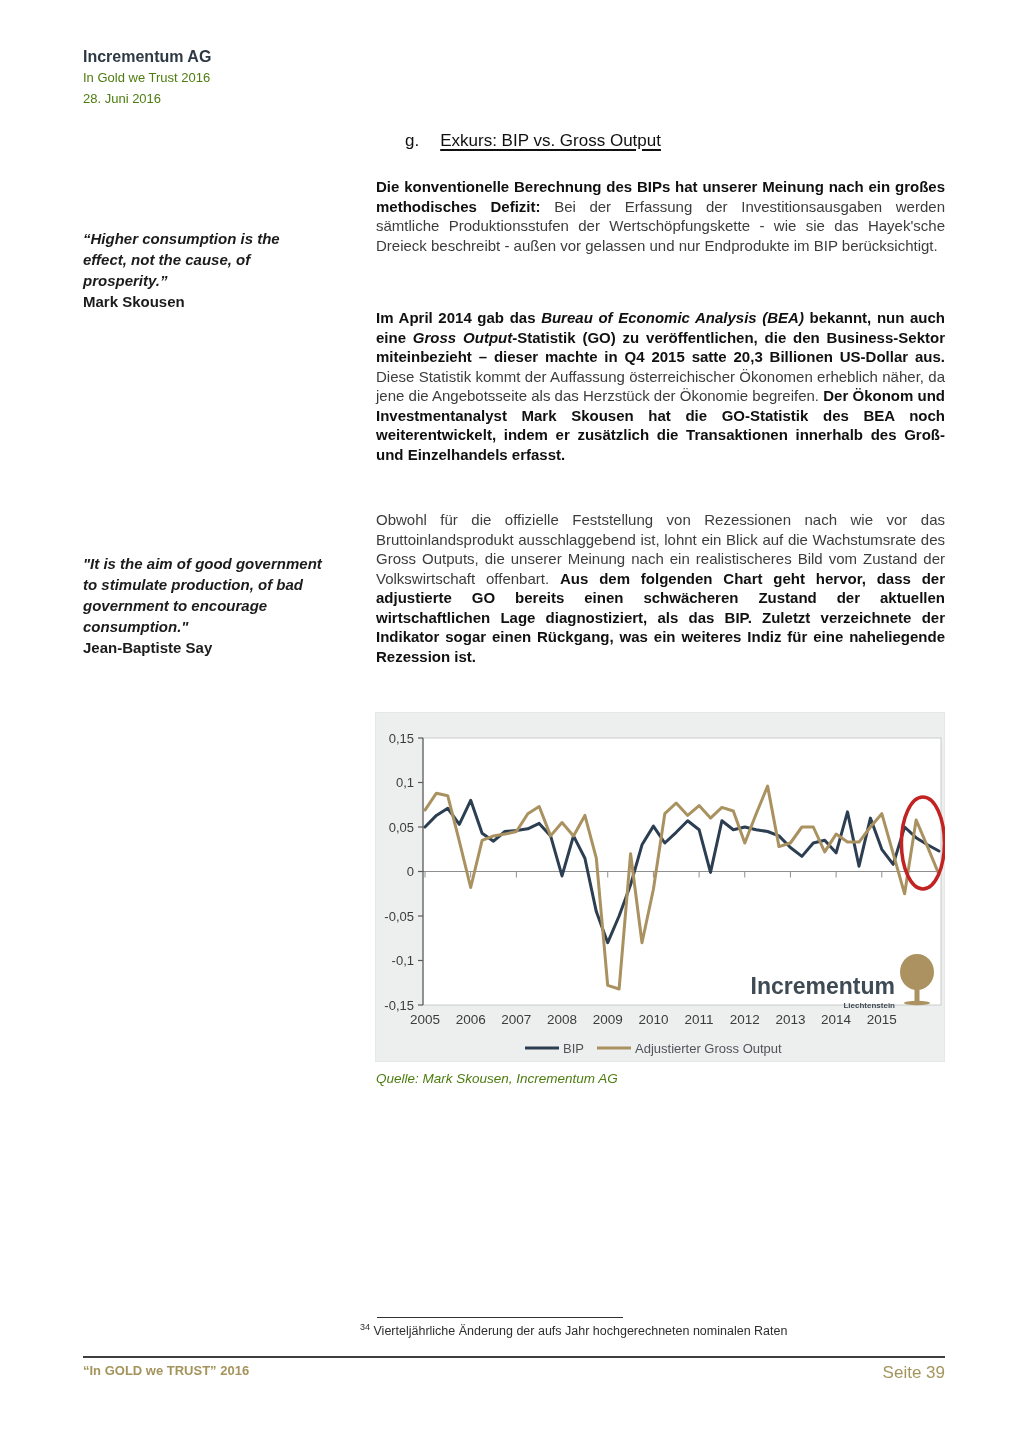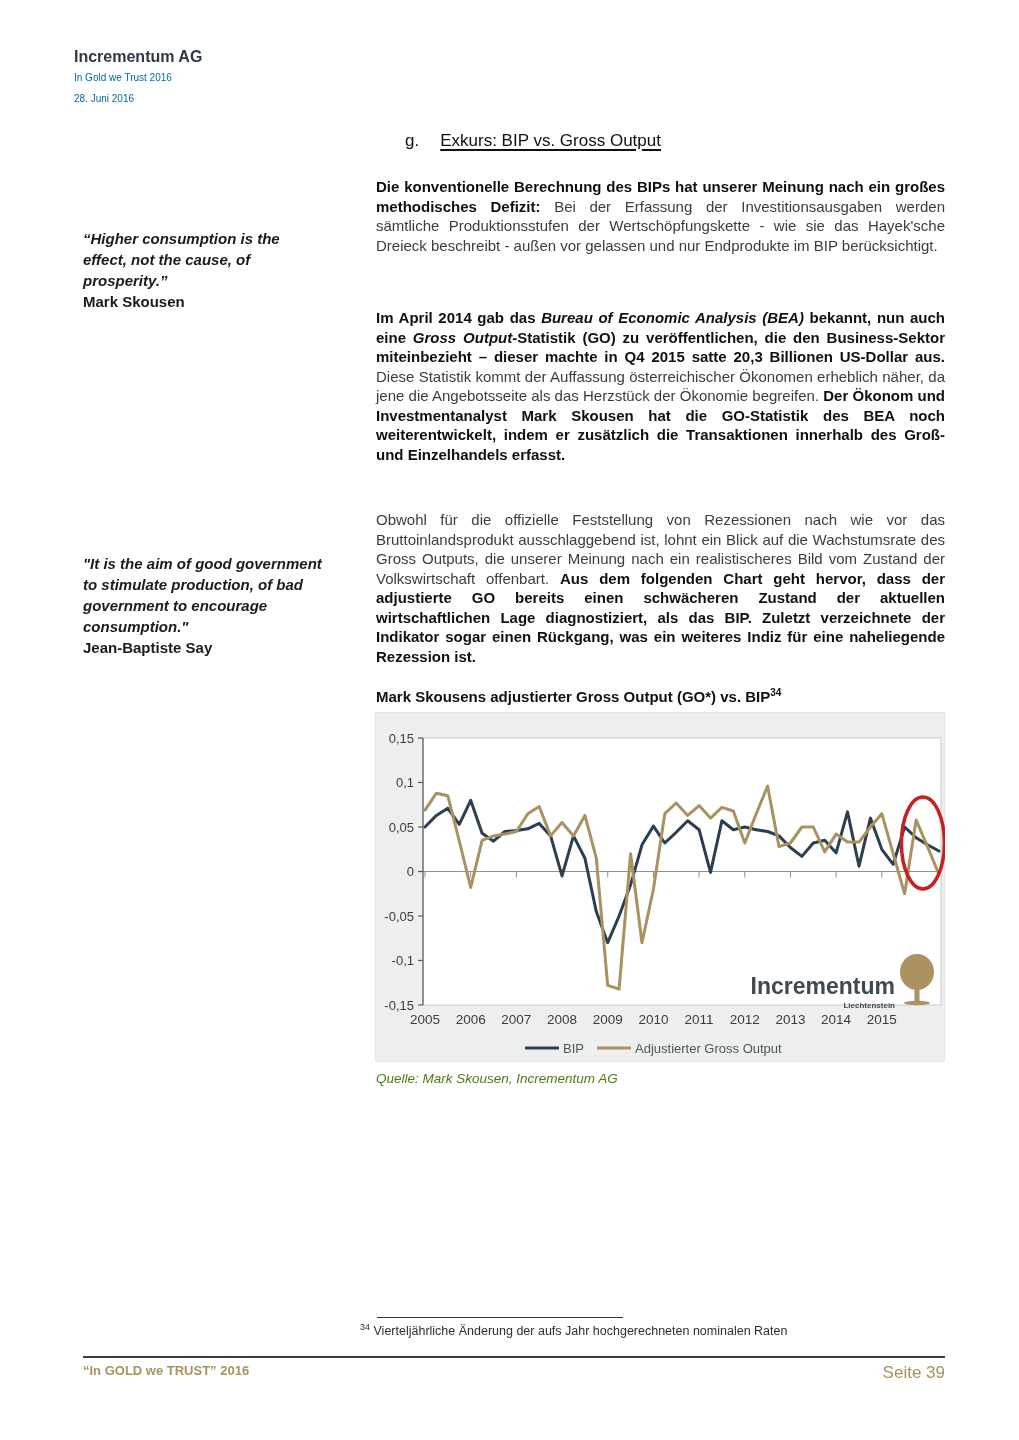--- a/index.html
+++ b/index.html
@@ -1,22 +1,22 @@
 <!DOCTYPE html>
 <html><head>
 <meta charset="utf-8">
 <style>
   html,body { margin:0; padding:0; background:#ffffff; }
   .page {
     position:relative; width:1019px; height:1440px; background:#ffffff;
     font-family:"Liberation Sans","DejaVu Sans",sans-serif; color:#262626; overflow:hidden;
   }
-  .header { position:absolute; left:74px; top:46px; line-height:21px; }
+  .header { position:absolute; left:83px; top:46px; line-height:21px; }
   .header .company { font-weight:bold; font-size:16px; color:#2d3944; }
-  .header .sub { font-size:10px; color:#0369a1; }
+  .header .sub { font-size:13px; color:#4d7c0f; }
 
   .section-heading { position:absolute; left:405px; top:131px; font-size:17px; font-weight:normal; color:#101010; }
   .section-heading .idx { margin-right:21px; }
   .section-heading .ttl { text-decoration:underline; text-decoration-thickness:1.5px; text-underline-offset:3px; }
 
   .quote { position:absolute; left:83px; width:300px; font-size:15px; line-height:21px; font-weight:bold; color:#1b1b1b;margin-top:40px; }
   .quote .qtext { font-style:italic; white-space:pre-line; }
   #quote1 { top:188px; }
   #quote2 { top:513px; }
 
@@ -69,23 +69,20 @@
 to stimulate production, of bad
 government to encourage
 consumption."</div>
     <div class="qauthor">Jean-Baptiste Say</div>
   </div>
 
   <p class="para" id="para1"><span class="b">Die konventionelle Berechnung des BIPs hat unserer Meinung nach ein großes methodisches Defizit: </span><span>Bei der Erfassung der Investitionsausgaben werden sämtliche Produktionsstufen der Wertschöpfungskette - wie sie das Hayek'sche Dreieck beschreibt - außen vor gelassen und nur Endprodukte im BIP berücksichtigt.</span></p>
   <p class="para" id="para2"><span class="b">Im April 2014 gab das </span><span class="b i">Bureau of Economic Analysis (BEA)</span><span class="b"> bekannt, nun auch eine </span><span class="b i">Gross Output</span><span class="b">-Statistik (GO) zu veröffentlichen, die den Business-Sektor miteinbezieht – dieser machte in Q4 2015 satte 20,3 Billionen US-Dollar aus. </span><span>Diese Statistik kommt der Auffassung österreichischer Ökonomen erheblich näher, da jene die Angebotsseite als das Herzstück der Ökonomie begreifen. </span><span class="b">Der Ökonom und Investmentanalyst Mark Skousen hat die GO-Statistik des BEA noch weiterentwickelt, indem er zusätzlich die Transaktionen innerhalb des Groß- und Einzelhandels erfasst.</span></p>
   <p class="para" id="para3"><span>Obwohl für die offizielle Feststellung von Rezessionen nach wie vor das Bruttoinlandsprodukt ausschlaggebend ist, lohnt ein Blick auf die Wachstumsrate des Gross Outputs, die unserer Meinung nach ein realistischeres Bild vom Zustand der Volkswirtschaft offenbart. </span><span class="b">Aus dem folgenden Chart geht hervor, dass der adjustierte GO bereits einen schwächeren Zustand der aktuellen wirtschaftlichen Lage diagnostiziert, als das BIP. Zuletzt verzeichnete der Indikator sogar einen Rückgang, was ein weiteres Indiz für eine naheliegende Rezession ist.</span></p>
 
-  <div class="chart-title">
-    <span>Mark Skousens adjustierter Gross Output (GO*) vs. BIP</span><sup>34</sup>
-  </div>
 
   <figure id="chart"><svg viewBox="0 0 570 350" width="570" height="350">
         <rect x="0" y="0" width="570" height="350" fill="#edefee" stroke="#dfe1df"></rect>
         <rect x="48" y="26" width="518" height="267" fill="#ffffff" stroke="#c9cbc9" stroke-width="1"></rect>
         <line x1="48" y1="159.5" x2="566" y2="159.5" stroke="#8f8f8f" stroke-width="1.2"></line>
         <line x1="50" y1="159.5" x2="50" y2="165.5" stroke="#8f8f8f" stroke-width="1"></line>
         <text x="50" y="312" text-anchor="middle" font-size="13.5" fill="#3c3c3c">2005</text>
         <line x1="95.68" y1="159.5" x2="95.68" y2="165.5" stroke="#8f8f8f" stroke-width="1"></line>
         <text x="95.68" y="312" text-anchor="middle" font-size="13.5" fill="#3c3c3c">2006</text>
         <line x1="141.36" y1="159.5" x2="141.36" y2="165.5" stroke="#8f8f8f" stroke-width="1"></line>

